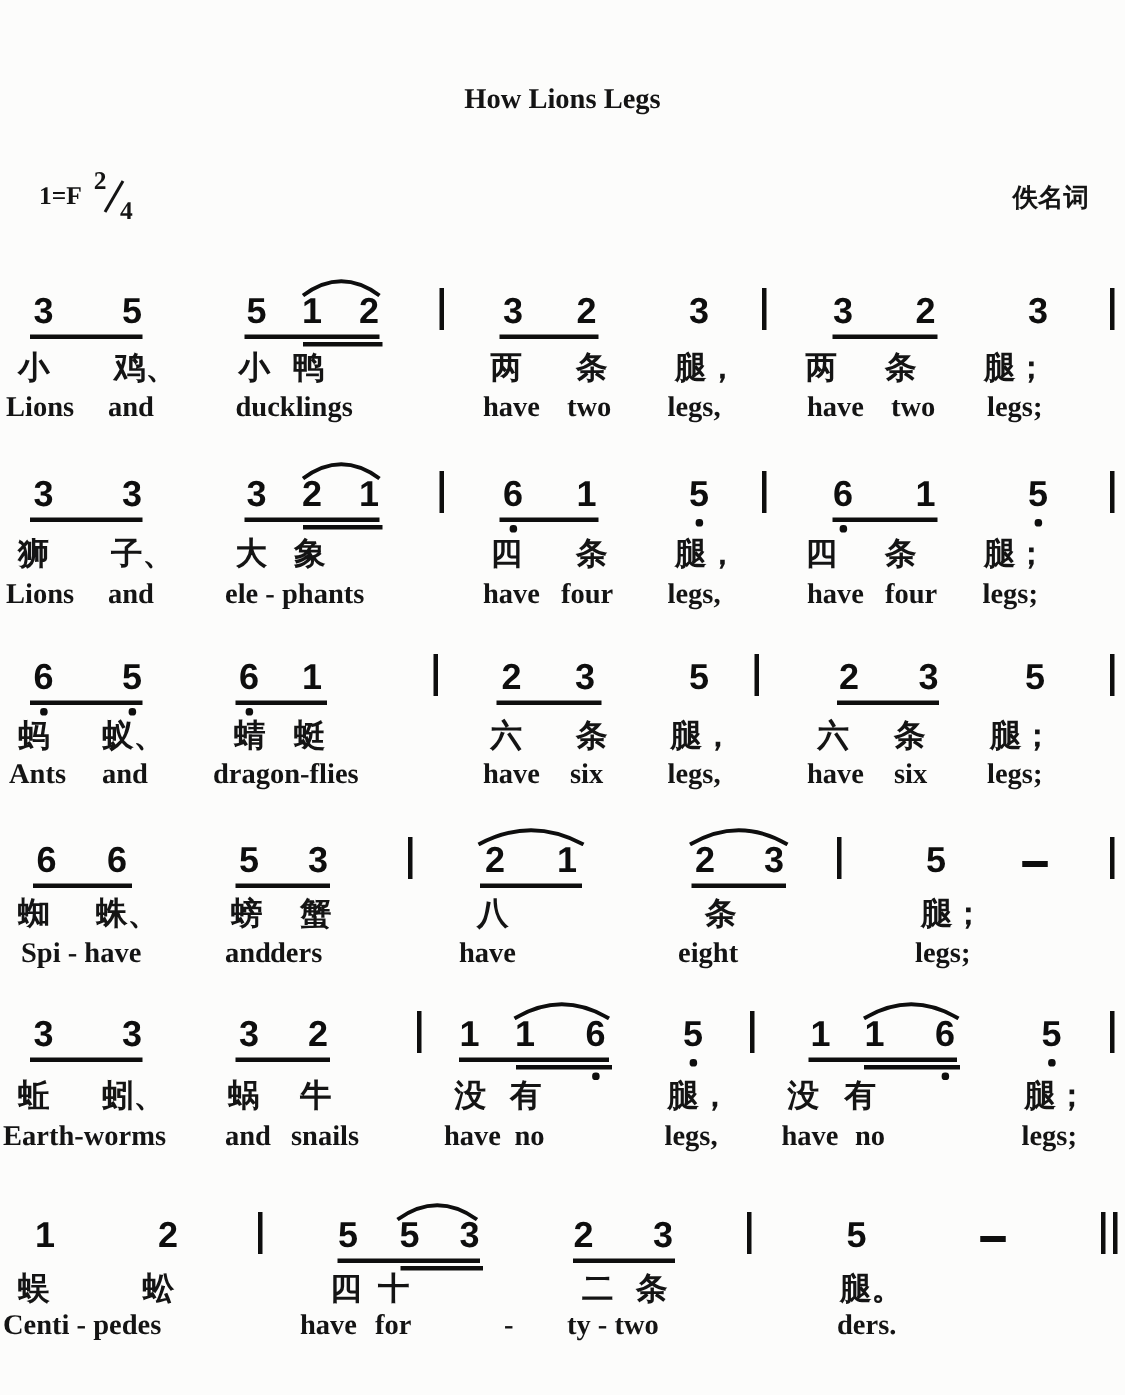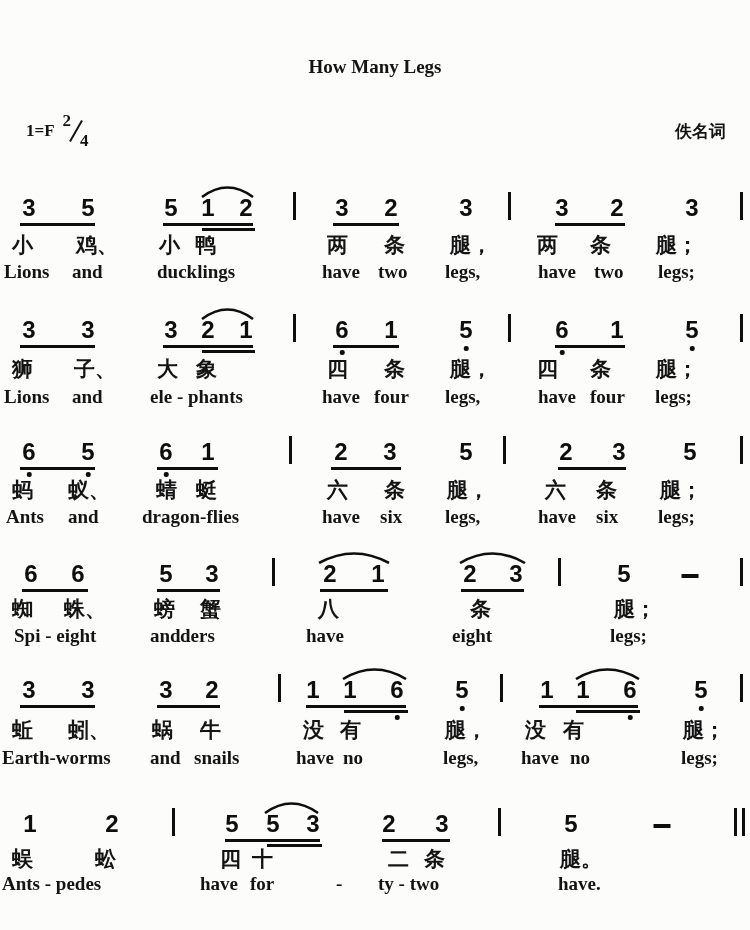--- a/index.html
+++ b/index.html
@@ -29,21 +29,21 @@
   .zh{position:absolute;top:0;font-size:21px;font-weight:bold;white-space:nowrap;}
   .en{position:absolute;top:0;font-size:19px;font-weight:bold;white-space:nowrap;
       font-family:"Liberation Serif",serif;}
   .watermark{position:absolute;right:3px;bottom:2px;font-size:25px;color:#3d3d3d;
              font-family:"DejaVu Sans",sans-serif;}
 </style>
 </head>
 <body>
 
 <div class="page">
-  <div class="subtitle">How Many Legs</div>
+  <div class="subtitle">How Lions Legs</div>
 
   <div class="meta">
     <span class="key">1=F</span>
     <span class="ts">
       <span class="num">2</span>
       <span class="slash"></span>
       <span class="den">4</span>
     </span>
   </div>
 
@@ -221,21 +221,21 @@
       <div class="lyr-row" style="top: 595px;">
         <div class="zh" style="left: 12px;">蜘</div>
         <div class="zh" style="left: 64px;">蛛、</div>
         <div class="zh" style="left: 154px;">螃</div>
         <div class="zh" style="left: 200px;">蟹</div>
         <div class="zh" style="left: 318px;">八</div>
         <div class="zh" style="left: 470px;">条</div>
         <div class="zh" style="left: 614px;">腿；</div>
       </div>
       <div class="lyr-row" style="top: 625px;">
-        <div class="en" style="left: 14px;">Spi - eight</div>
+        <div class="en" style="left: 14px;">Spi - have</div>
         <div class="en" style="left: 150px;">and</div>
         <div class="en" style="left: 180px;">ders</div>
         <div class="en" style="left: 306px;">have</div>
         <div class="en" style="left: 452px;">eight</div>
         <div class="en" style="left: 610px;">legs;</div>
       </div>
       <div class="row" style="top: 666px;">
         <div class="beam" style="left: 20px; width: 75px; top: 39px;"></div>
         <div class="note" style="left: 29px;">3</div>
         <div class="note" style="left: 88px;">3</div>
@@ -314,22 +314,22 @@
       <div class="lyr-row" style="top: 845px;">
         <div class="zh" style="left: 12px;">蜈</div>
         <div class="zh" style="left: 95px;">蚣</div>
         <div class="zh" style="left: 220px;">四</div>
         <div class="zh" style="left: 252px;">十</div>
         <div class="zh" style="left: 388px;">二</div>
         <div class="zh" style="left: 424px;">条</div>
         <div class="zh" style="left: 560px;">腿。</div>
       </div>
       <div class="lyr-row" style="top: 873px;">
-        <div class="en" style="left: 2px;">Ants - pedes</div>
+        <div class="en" style="left: 2px;">Centi - pedes</div>
         <div class="en" style="left: 200px;">have</div>
         <div class="en" style="left: 250px;">for</div>
         <div class="en" style="left: 336px;">-</div>
         <div class="en" style="left: 378px;">ty - two</div>
-        <div class="en" style="left: 558px;">have.</div>
+        <div class="en" style="left: 558px;">ders.</div>
       </div>
     </div>
 
 </div>
 
 </body></html>

